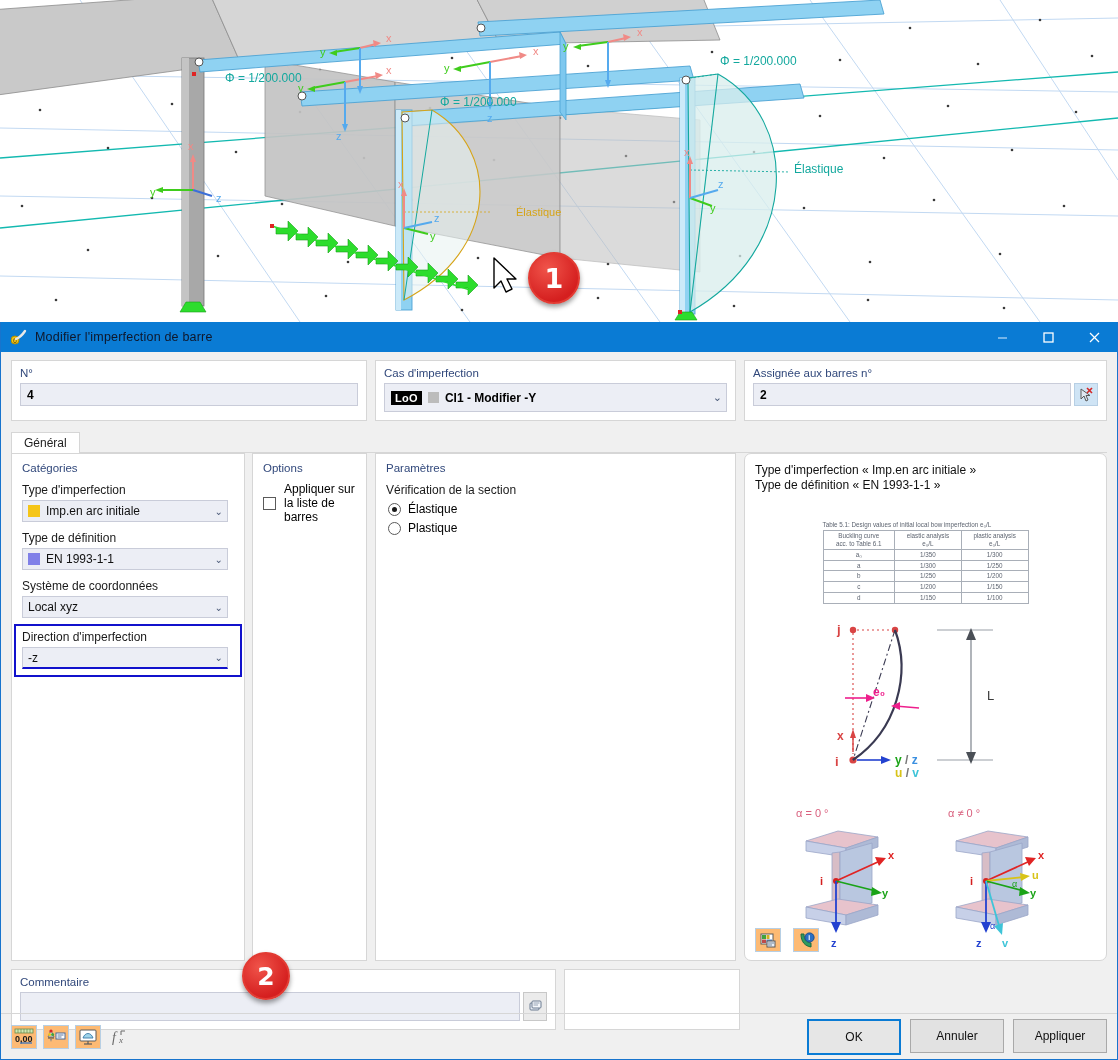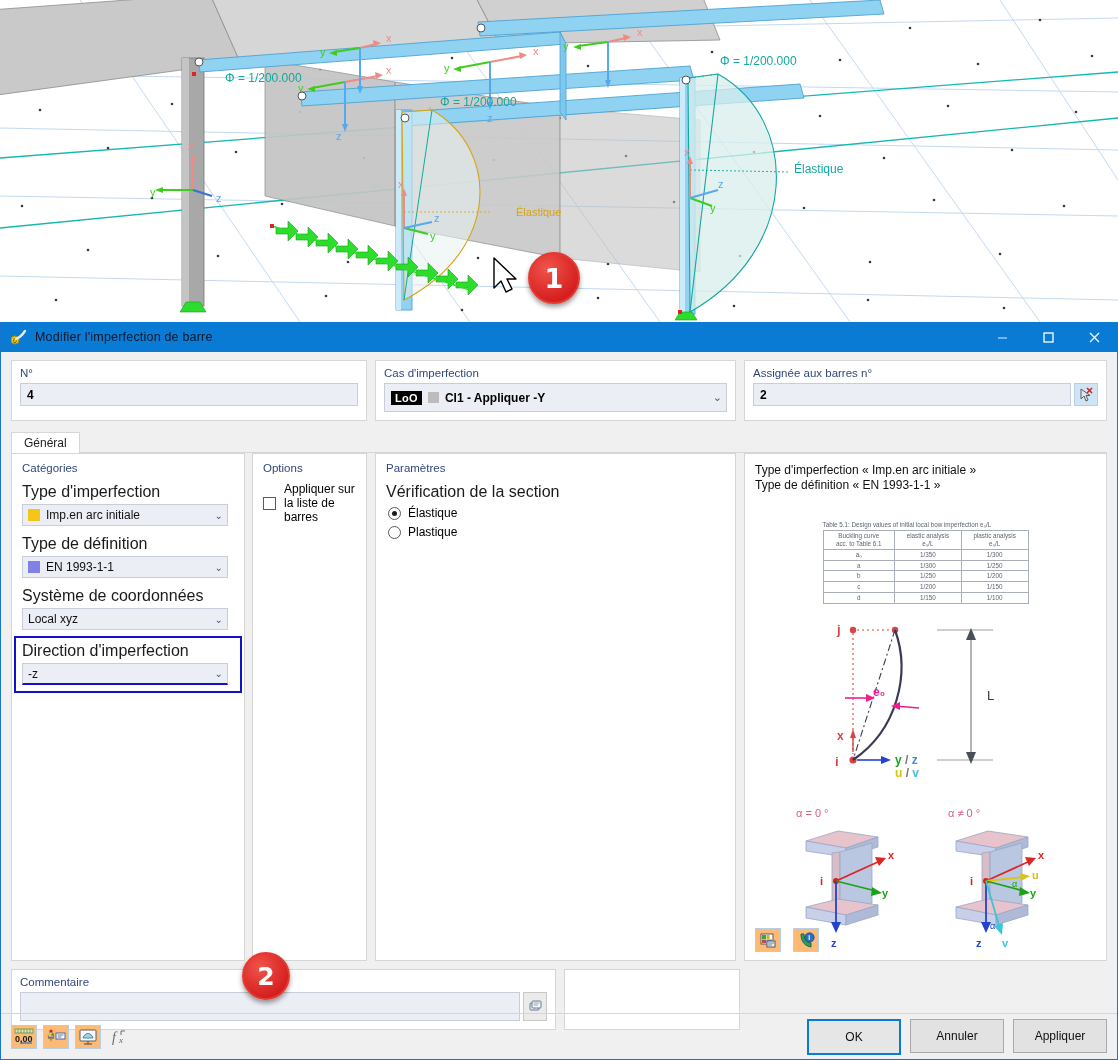--- a/index.html
+++ b/index.html
@@ -117,26 +117,26 @@
   #mainrow {
     display: flex; gap: 8px;
     margin: 0 10px;
     height: 508px;
   }
   .panel {
     background: #ffffff; border: 1px solid #d6d6d6;
   }
   #leftcol { width: 356px; display: flex; flex-direction: row; gap: 7px; }
   #midcol  { width: 361px; }
-  #rightcol{ flex: 1; }
+  #rightcol{ flex: 1; border-radius: 7px; }
 
   .groupbox { padding: 8px 10px 10px 10px; }
   .grouptitle { color: #31487b; font-size: 11.5px; margin-bottom: 8px; }
 
-  .ctl-label { font-size: 16px; color: #1a1a1a; margin: 9px 0 3px 0; }
+  .ctl-label { font-size: 12px; color: #1a1a1a; margin: 9px 0 3px 0; }
   .ctl-label:first-of-type { margin-top: 0; }
   .dd {
     width: 206px; height: 22px;
     background: #eceef5; border: 1px solid #c9ccd9;
     display: flex; align-items: center; padding: 0 4px 0 5px;
     font-size: 12px; color: #111;
   }
   .dd .sw { width: 12px; height: 12px; margin-right: 6px; flex: none; }
   .dd .chev { margin-left: auto; color: #4a5a78; font-size: 10px; padding-left: 6px; }
 
@@ -510,21 +510,21 @@
         <div class="txtinput">4</div>
       </div>
     </div>
 
     <div class="fieldbox" style="width:361px">
       <div class="flabel">Cas d'imperfection</div>
       <div class="inputrow">
         <div class="combo">
           <span class="lo-tag">LoO</span>
           <span class="sw-grey"></span>
-          <span>CI1 - Appliquer -Y</span>
+          <span>CI1 - Modifier -Y</span>
           <span class="chev">⌄</span>
         </div>
       </div>
     </div>
 
     <div class="fieldbox" style="flex:1">
       <div class="flabel">Assignée aux barres n°</div>
       <div class="inputrow">
         <div class="txtinput">2</div>
         <div class="pickbtn">

